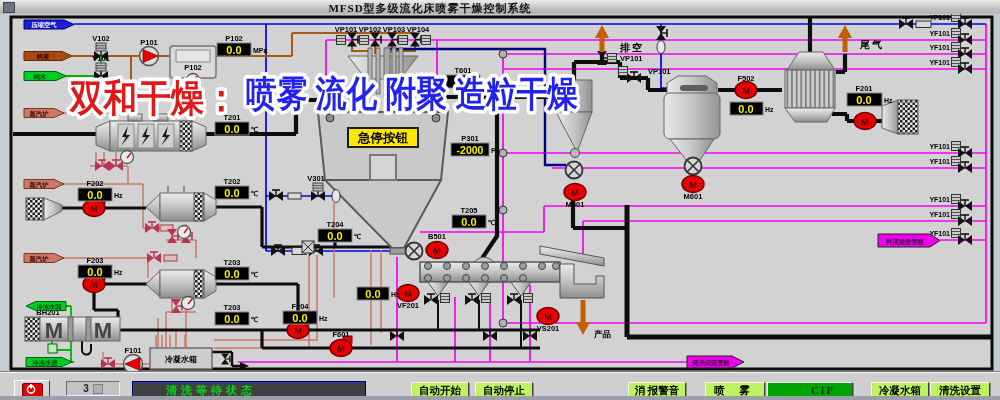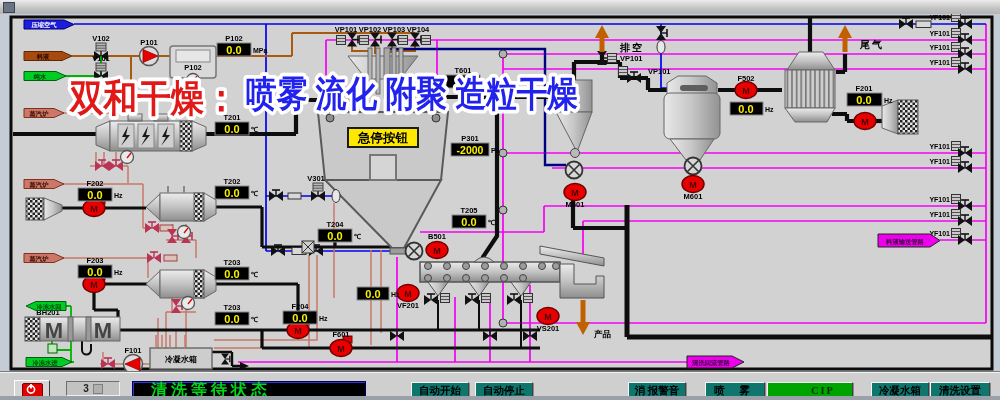--- a/index.html
+++ b/index.html
@@ -11,54 +11,55 @@
   #titlebar .ttl{position:absolute;left:230px;top:1px;width:400px;text-align:center;
     font-weight:bold;font-size:11px;color:#101010;letter-spacing:1px;
     font-family:"Liberation Serif", serif;}
   #titlebar .corp{position:absolute;right:5px;top:2px;font-weight:bold;font-size:10px;color:#181818;
     font-family:"Liberation Serif", serif;}
   #titlebar .sysicon{position:absolute;left:3px;top:2px;width:10px;height:9px;
     background:#6a7484;border:1px solid #3c4450;}
   #diagram{position:absolute;left:0;top:14px;}
   #toolbar{position:absolute;left:0;top:372px;width:1000px;height:28px;
     background:#cfcfcf;border-top:1px solid #f2f2f2;box-shadow:0 -1px 0 #7a7a7a;}
-  .btn{position:absolute;top:9px;height:17px;background:#0f766e;
+  .btn{position:absolute;top:9px;height:17px;background:#bef264;
     border-top:1px solid #f4f4f4;border-left:1px solid #f4f4f4;
     border-right:1.5px solid #404040;border-bottom:1.5px solid #404040;
     box-shadow:1px 1px 0 #8a8a8a;
     font-weight:bold;font-size:10.5px;color:#000;text-align:center;
     line-height:16px;font-family:"Liberation Serif", serif;cursor:default;}
   .btn.green{background:#00a400;color:#003000;}
   #pwrbtn{position:absolute;left:14px;top:7px;width:34px;height:19px;background:#d6d6d6;
     border-top:1px solid #fff;border-left:1px solid #fff;
     border-right:1.5px solid #3a3a3a;border-bottom:1.5px solid #3a3a3a;}
   #pwrbtn .pwr{position:absolute;left:7px;top:1.5px;width:19px;height:14px;background:#e20000;
     border:1px solid #7e0000;border-radius:2px;}
   #pwrbtn svg{position:absolute;left:10px;top:2px;}
   #counter{position:absolute;left:66px;top:8px;width:52px;height:13px;background:#c2c2c2;
     border-top:1.5px solid #6e6e6e;border-left:1.5px solid #6e6e6e;
     border-right:1px solid #f0f0f0;border-bottom:1px solid #f0f0f0;
     font-weight:bold;font-size:10px;color:#222;line-height:13px;text-align:center;}
   #counter .sq{display:inline-block;width:8px;height:8px;background:#b0b0b0;
     border:1px solid #808080;vertical-align:middle;margin-left:4px;}
-  #statusbar{position:absolute;left:132px;top:8px;width:234px;height:16px;background:#000000;
+  #statusbar{position:absolute;left:132px;top:8px;width:234px;height:16px;background:#404040;
     border:1px solid #000060;box-shadow:inset 1px 1px 0 #3434c8;
-    color:#00d818;font-weight:bold;font-size:16px;text-align:center;line-height:16px;
+    color:#00d818;font-weight:bold;font-size:11px;text-align:center;line-height:16px;
     letter-spacing:4px;font-family:"Liberation Serif", serif;padding-right:76px;box-sizing:border-box;}
   #bottomedge{position:absolute;left:0;top:396px;width:1000px;height:4px;background:#9aa0a8;}
   text{font-family:"Liberation Sans", sans-serif;}
   .lbl{font-weight:bold;fill:#000;}
   .disp-val{font-weight:bold;fill:#f8f000;}
   .wm{font-weight:bold;paint-order:stroke;stroke:#ffffff;stroke-linejoin:round;}
 </style>
 </head>
 <body>
 
 <div id="titlebar">
   <span class="sysicon"></span>
+  <span class="ttl">MFSD型多级流化床喷雾干燥控制系统</span>
 </div>
 
 <svg id="diagram" width="1000" height="358" viewBox="0 14 1000 358">
 <defs>
   <linearGradient id="met" x1="0" y1="0" x2="0" y2="1">
     <stop offset="0" stop-color="#ececec"></stop>
         <stop offset="0.5" stop-color="#c2c2c2"></stop>
         <stop offset="1" stop-color="#8e8e8e"></stop>
   </linearGradient>
   <linearGradient id="meth" x1="0" y1="0" x2="1" y2="0">

